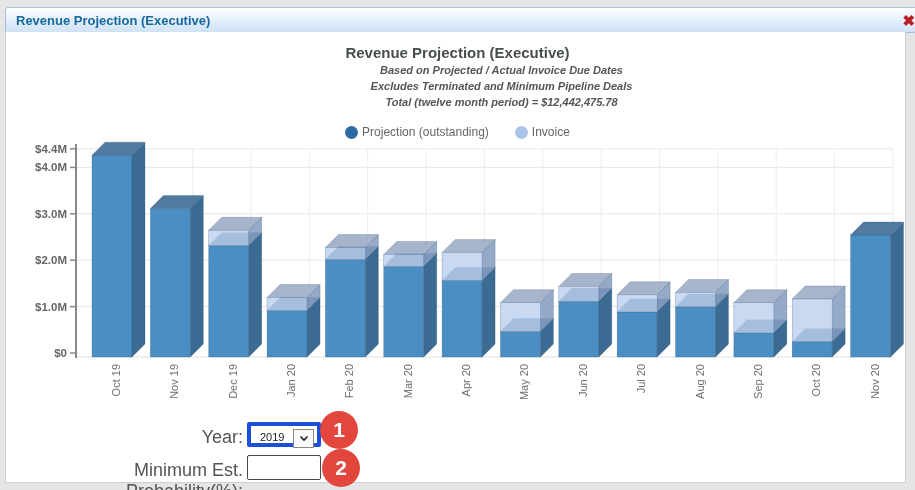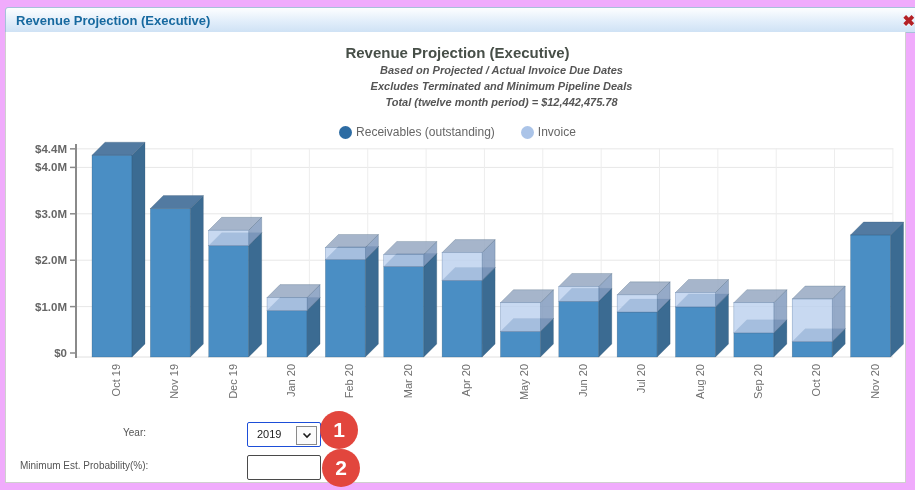--- a/index.html
+++ b/index.html
@@ -1,16 +1,16 @@
 <!DOCTYPE html>
 <html><head>
 <meta charset="utf-8">
 <style>
   html,body{margin:0;padding:0;background:#fff;}
-  .stage{position:relative;width:915px;height:490px;background:#f0abfc;font-family:"Liberation Sans",sans-serif;overflow:hidden;}
+  .stage{position:relative;width:915px;height:490px;background:#e5e5e5;font-family:"Liberation Sans",sans-serif;overflow:hidden;}
 
   
   .titlebar{position:absolute;left:5px;top:7px;width:899px;height:24px;
     background:linear-gradient(#fdfeff,#e2eefa 55%,#cfe2f5);
     border:1px solid #a7c0da;border-radius:3px 3px 0 0;
     display:flex;align-items:center;justify-content:space-between;padding:0 10px;box-sizing:content-box;}
   .titlebar-text{font-size:13px;font-weight:bold;color:#17699f;}
   .close-x{font-size:15px;font-weight:bold;color:#b42025;cursor:pointer;line-height:1;
     text-shadow:0 1px 0 rgba(255,255,255,.6);}
   .panel{position:absolute;left:5px;top:32px;width:901px;height:451px;background:#fff;
@@ -22,23 +22,23 @@
   .c-sub{position:absolute;left:0;width:915px;text-align:center;
     font-size:11px;font-weight:bold;font-style:italic;color:#555;padding-left:44px;}
   .legend{position:absolute;left:0;top:125px;width:915px;display:flex;justify-content:center;gap:26px;}
   .legend-item{display:flex;align-items:center;gap:4px;font-size:12px;color:#666;cursor:default;}
   .dot{width:13px;height:13px;border-radius:50%;display:inline-block;}
 
   
   #chart-svg{position:absolute;left:0;top:0;}
 
   
-  .f-label{position:absolute;font-size:10px;color:#545454;text-align:left;}
+  .f-label{position:absolute;font-size:18px;color:#545454;text-align:right;}
   .select-box{position:absolute;left:247px;top:422px;width:74px;height:25px;background:#fff;
-    border:1px solid #1d4ed8;border-radius:2px;box-sizing:border-box;cursor:pointer;}
+    border:4px solid #1d4ed8;border-radius:2px;box-sizing:border-box;cursor:pointer;}
   .select-box .val{position:absolute;left:9px;top:5px;font-size:11px;color:#222;}
   .select-arrow{position:absolute;right:3px;top:3px;width:19px;height:17px;background:#fbfbfb;
     border:1px solid #8a8a8a;display:flex;align-items:center;justify-content:center;}
   .text-input{position:absolute;left:247px;top:455px;width:74px;height:25px;border:1px solid #4a4a4a;
     border-radius:2px;box-sizing:border-box;font-family:"Liberation Sans",sans-serif;font-size:12px;padding:0 6px;}
   .badge{position:absolute;width:38px;height:38px;border-radius:50%;background:#e2463d;color:#fff;
     font-size:21px;font-weight:bold;display:flex;align-items:center;justify-content:center;z-index:6;}
 </style>
 </head>
 <body>
@@ -53,21 +53,21 @@
   <div class="panel"></div>
 
   <div class="c-title">Revenue Projection (Executive)</div>
   <div class="c-sub" style="top:64px">Based on Projected / Actual Invoice Due Dates</div>
   <div class="c-sub" style="top:80px">Excludes Terminated and Minimum Pipeline Deals</div>
   <div class="c-sub" style="top:96px">Total (twelve month period) = $12,442,475.78</div>
 
   <div class="legend">
     <span class="legend-item">
       <span class="dot" id="dot-recv" style="background: rgb(45, 108, 163);"></span>
-      <span>Receivables (outstanding)</span>
+      <span>Projection (outstanding)</span>
     </span>
     <span class="legend-item">
       <span class="dot" id="dot-pipe" style="background: rgb(171, 196, 232);"></span>
       <span>Invoice</span>
     </span>
   </div>
 
   <svg id="chart-svg" width="915" height="425" viewBox="0 0 915 425">
       <line x1="76" y1="306.6" x2="892.9" y2="306.6" stroke="#e7e7e7" stroke-width="1"></line>
       <line x1="76" y1="260.2" x2="892.9" y2="260.2" stroke="#e7e7e7" stroke-width="1"></line>

